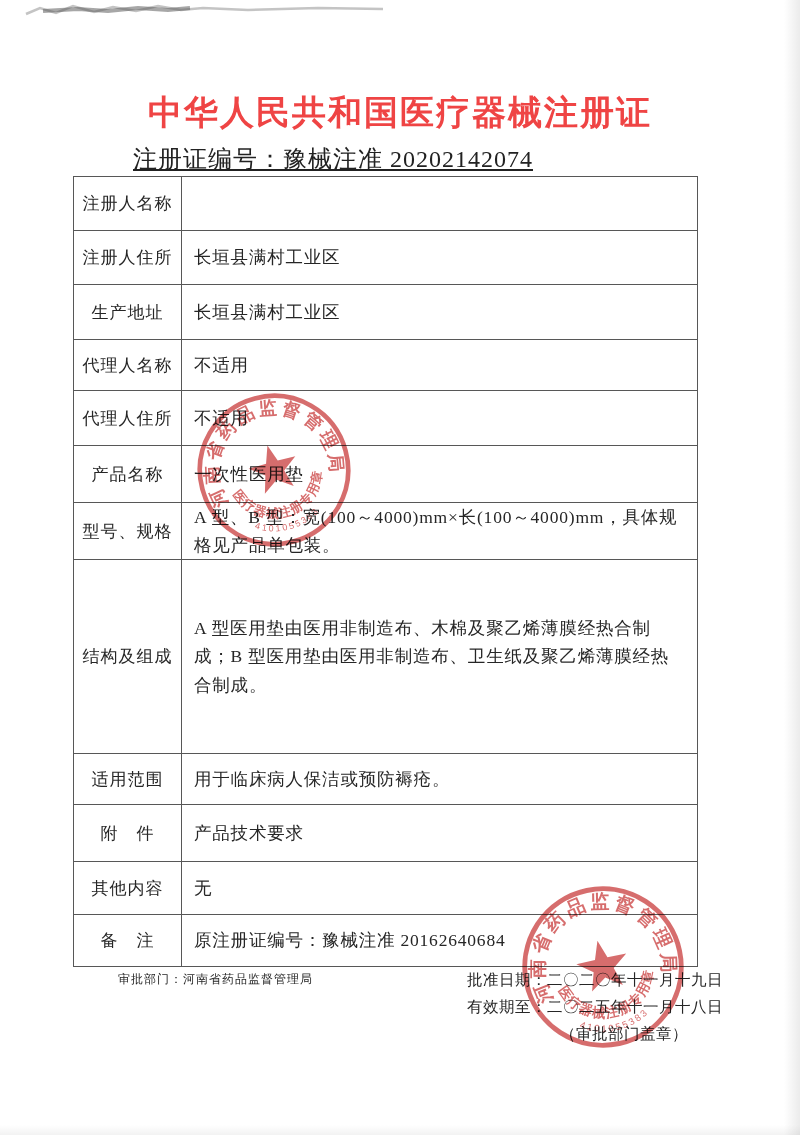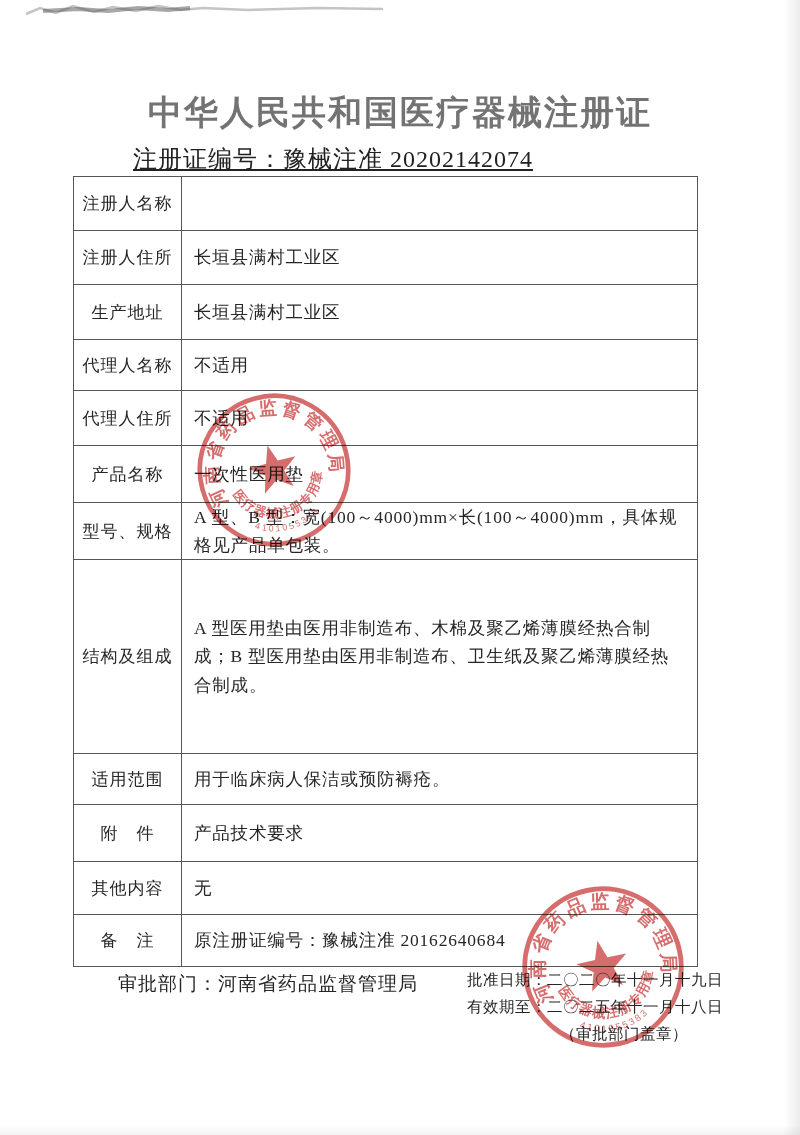--- a/index.html
+++ b/index.html
@@ -13,21 +13,21 @@
   .edge-right { position:absolute; right:0; top:0; width:16px; height:100%;
     background:linear-gradient(to right, rgba(0,0,0,0), rgba(0,0,0,0.08)); }
   .edge-bottom { position:absolute; left:0; bottom:0; width:100%; height:10px;
     background:linear-gradient(to bottom, rgba(0,0,0,0), rgba(0,0,0,0.05)); }
 
   .tear-svg { position:absolute; left:18px; top:0; }
 
   .title {
     position:absolute; top:90px; left:0; width:100%; margin:0;
     text-align:center; font-size:34px; font-weight:700; letter-spacing:2px;
-    color:#737373;
+    color:#ef4444;
   }
   .cert-line {
     position:absolute; left:133px; top:143px; font-size:24px; letter-spacing:1px;
     color:#222;
     text-decoration:underline;
   }
 
   .cert-table {
     position:absolute; left:73px; top:176px; width:625px;
     border:1px solid #575757; box-sizing:border-box;
@@ -40,21 +40,21 @@
     text-align:center; border-right:1px solid #575757;
     font-size:17px; letter-spacing:1px; padding:2px 4px;
   }
   .tvalue {
     flex:1; display:flex; align-items:center; box-sizing:border-box;
     padding:5px 16px 5px 12px; font-size:17.5px; letter-spacing:0.8px;
     line-height:1.62;
   }
 
   .footer-left {
-    position:absolute; left:118px; top:971px; font-size:19px; letter-spacing:1px;
+    position:absolute; left:118px; top:971px; font-size:12px; letter-spacing:1px;
   }
   .footer-right {
     position:absolute; left:467px; top:966px; font-size:15.5px; letter-spacing:0.5px;
     line-height:27px;
   }
   .seal-note { margin-left:93px; }
 
   
   .stamp { position:absolute; mix-blend-mode:multiply; opacity:0.86; }
   .seal-ring { fill:none; stroke-width:4.4; }

